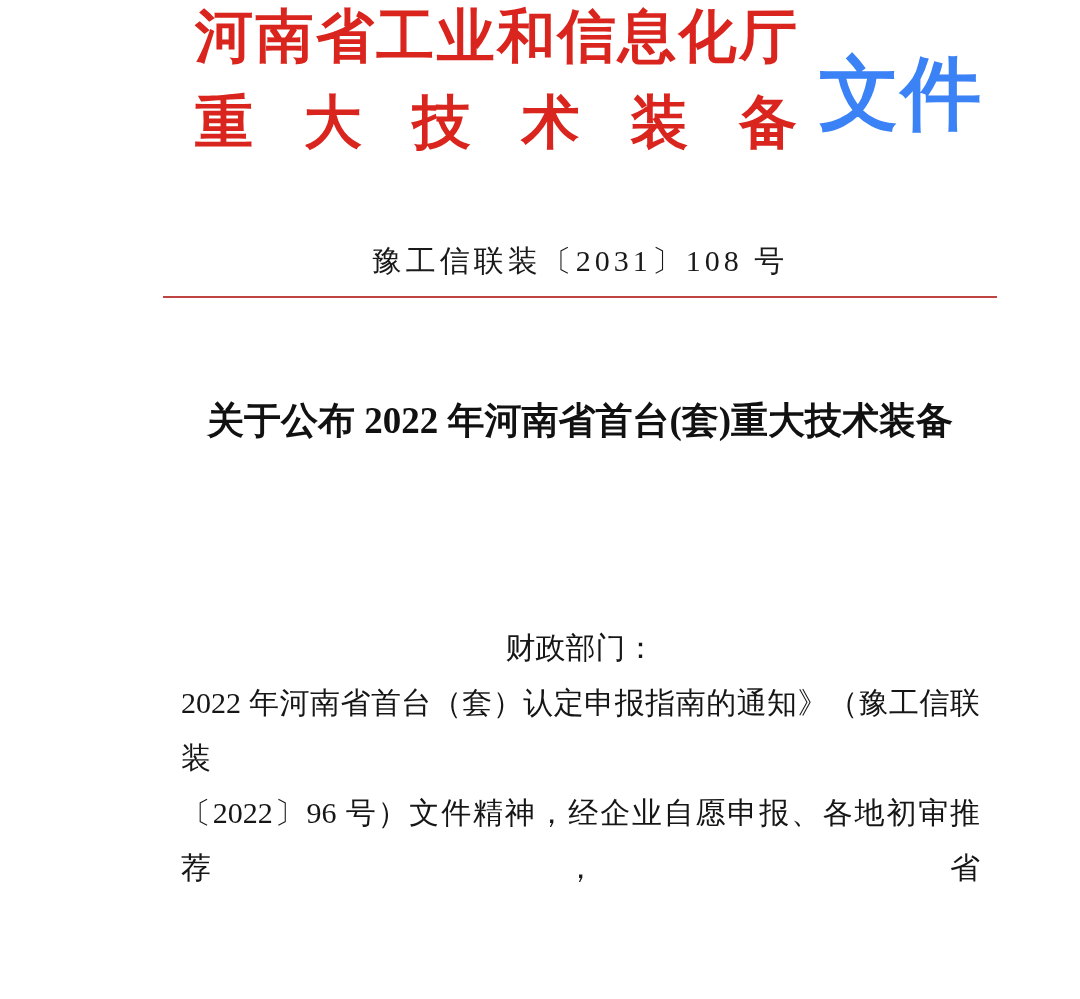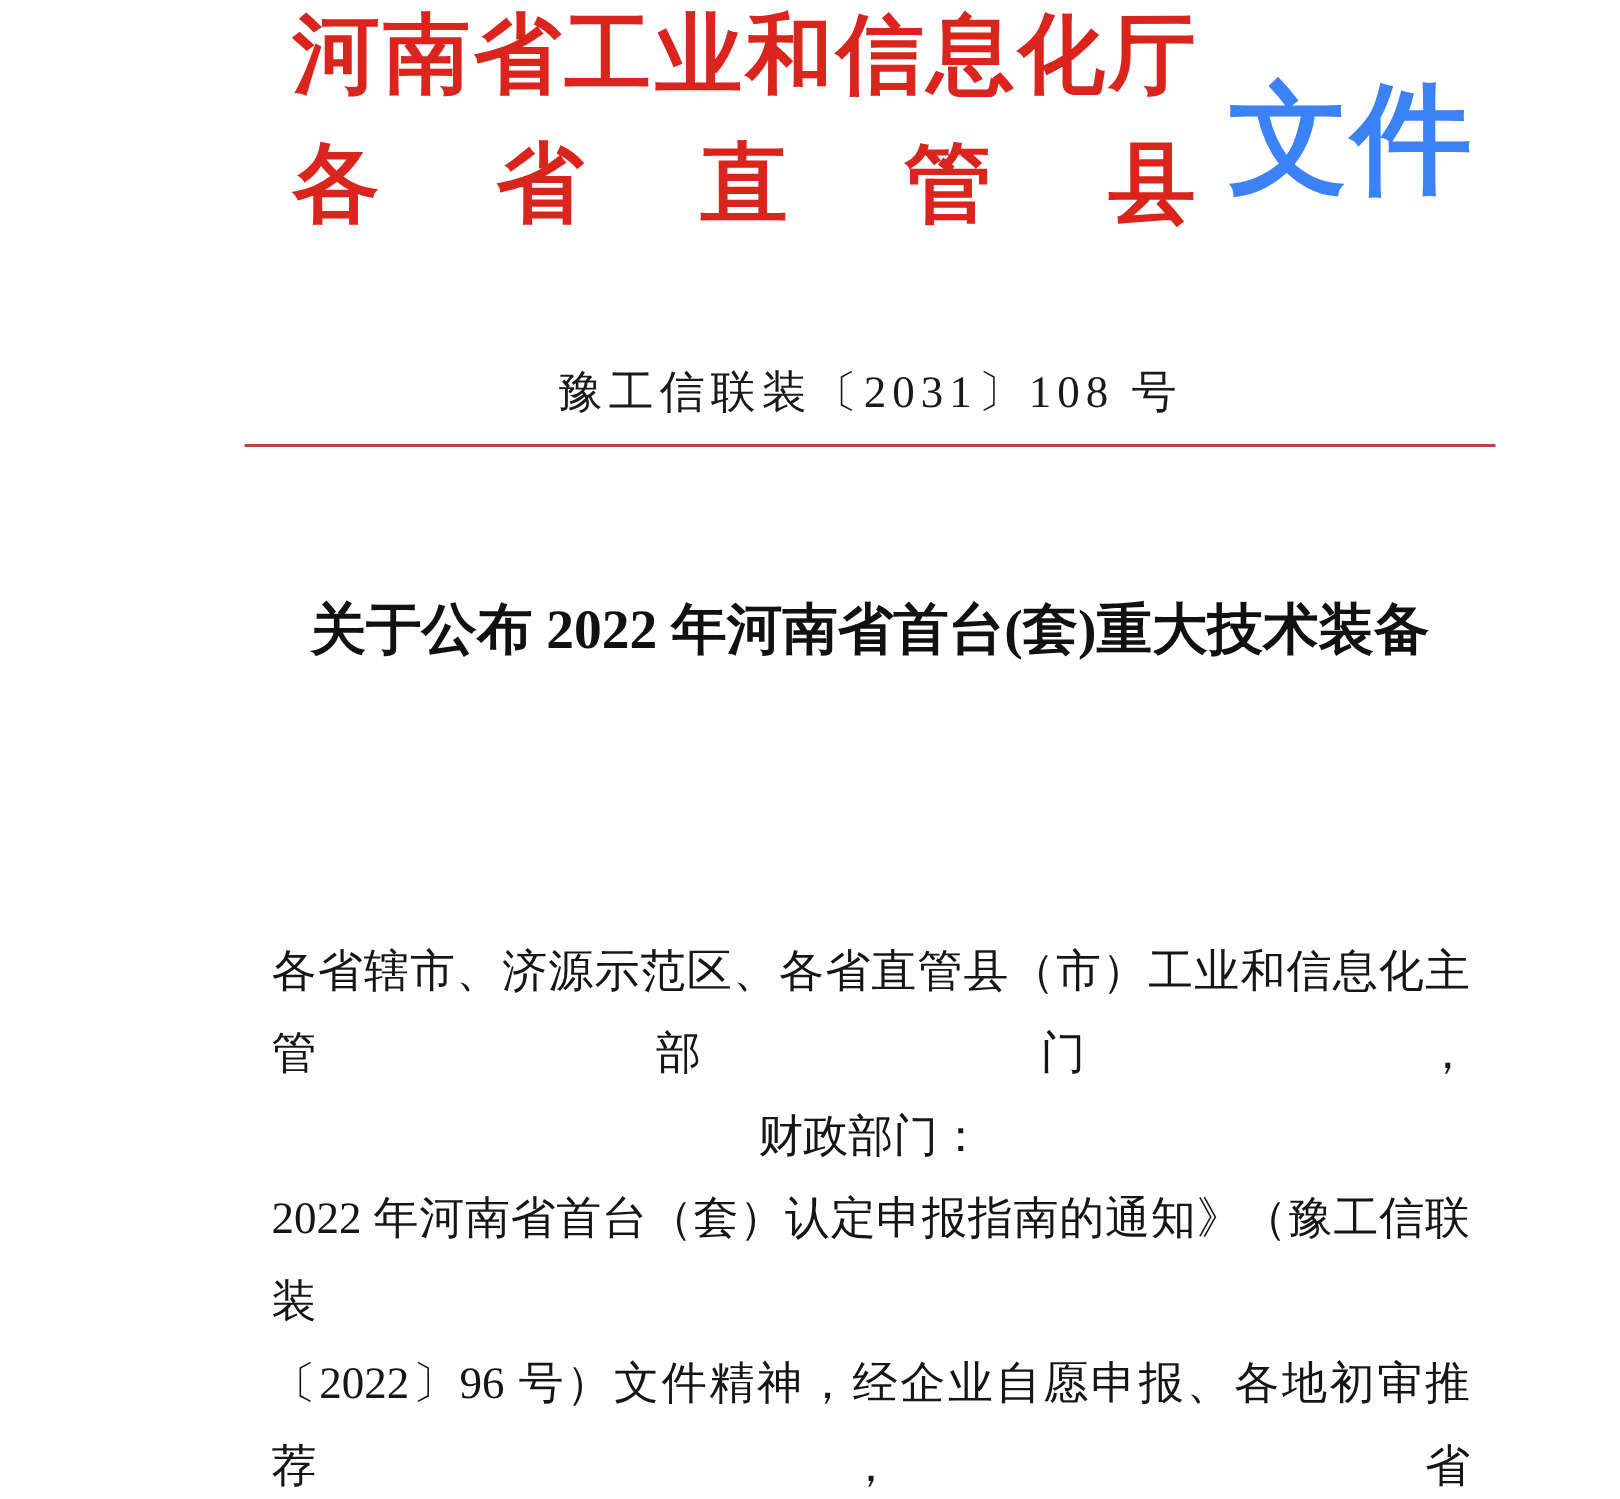--- a/index.html
+++ b/index.html
@@ -115,34 +115,33 @@
   }
 </style>
 </head>
 <body>
 
 <div class="page">
 
   <div class="letterhead">
     <div class="agency">
       <div class="agency-line">河南省工业和信息化厅</div>
-      <div class="agency-line agency-line-2">各省直管县</div>
+      <div class="agency-line agency-line-2">重大技术装备</div>
     </div>
     <div class="doc-type">文件</div>
   </div>
 
   <div class="doc-number">豫工信联装〔2031〕108 号</div>
 
   <div class="red-rule"></div>
 
   <div class="doc-title">
     <div class="title-line">关于公布 2022 年河南省首台(套)重大技术装备</div>
   </div>
 
   <div class="doc-body">
-    <div class="body-line justify">各省辖市、济源示范区、各省直管县（市）工业和信息化主管部门，</div>
     <div class="body-line">财政部门：</div>
     <div class="body-line justify">2022 年河南省首台（套）认定申报指南的通知》（豫工信联装</div>
     <div class="body-line justify">〔2022〕96 号）文件精神，经企业自愿申报、各地初审推荐，省</div>
 
   </div>
 
 </div>
 
 </body></html>

